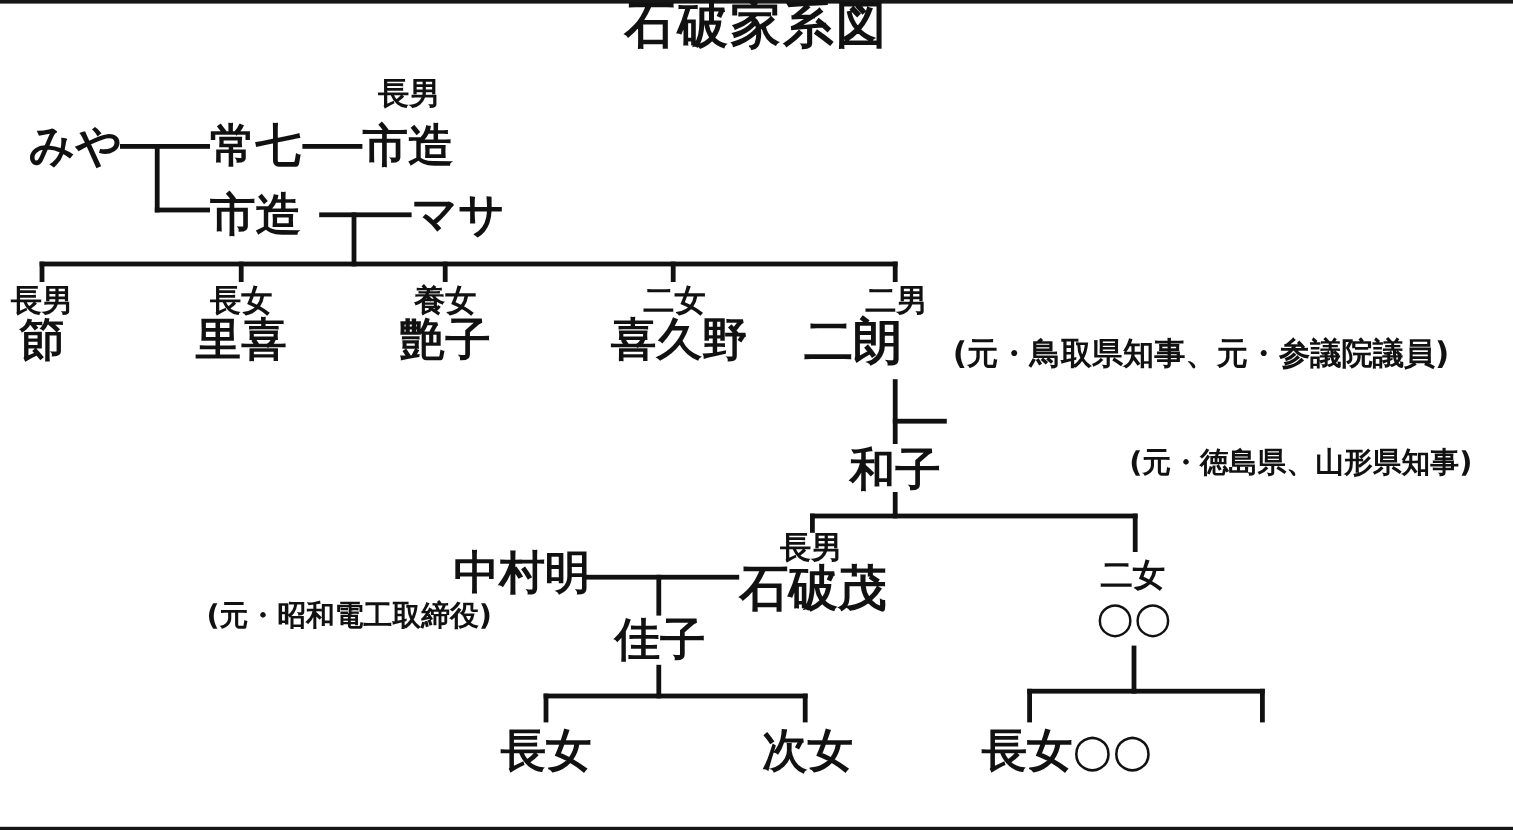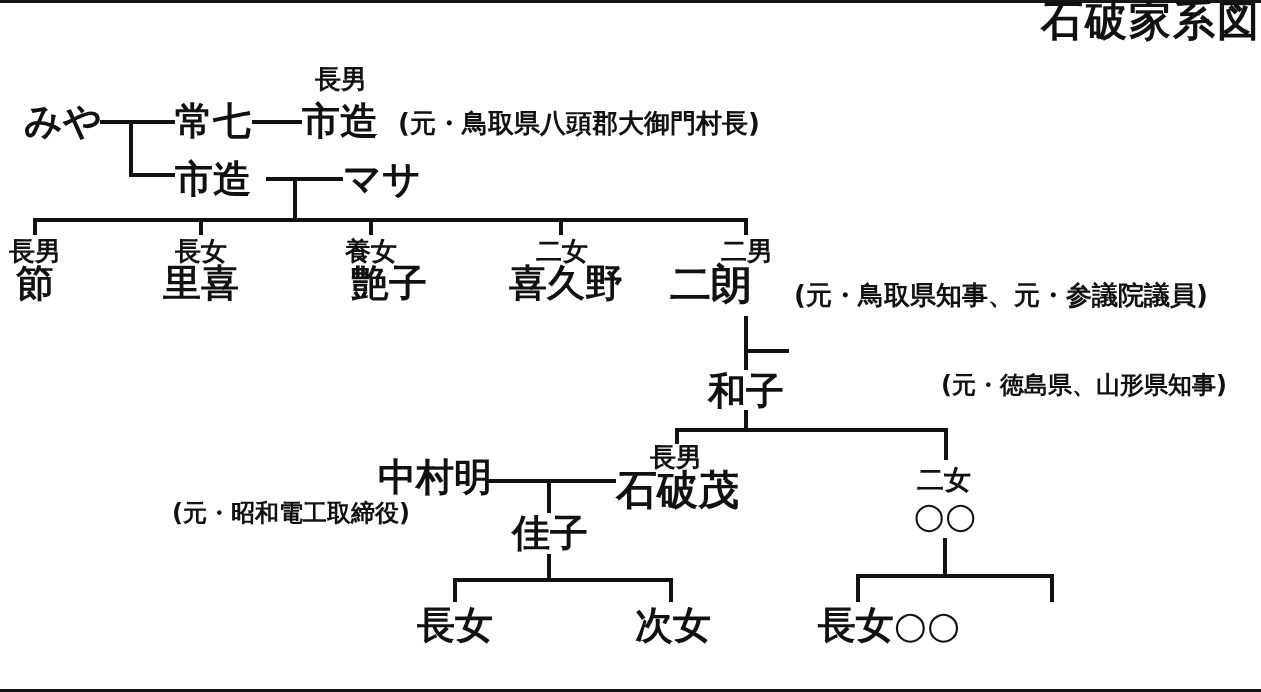--- a/index.html
+++ b/index.html
@@ -7,21 +7,21 @@
     position:relative;
     width:1261px; height:692px;
     background:#ffffff;
     overflow:hidden;
     font-family:"DejaVu Sans", sans-serif;
     font-weight:bold;
     color:#111111;
   }
   .title {
     position:absolute; left:0; top:4; width:100%;
-    text-align:right; font-size:42px; line-height:1;
+    text-align:center; font-size:42px; line-height:1;
     letter-spacing:2px;
   }
   .name  { position:absolute; font-size:38px; line-height:1; white-space:nowrap; }
   .big   { font-size:41px; }
   .rel   { position:absolute; font-size:26px; line-height:1; white-space:nowrap; }
   .rel2  { font-size:27px; }
   .note  { position:absolute; font-size:26px; line-height:1; white-space:nowrap; }
   .small { font-size:24px; }
   .circ  { position:absolute; font-size:36px; line-height:1; white-space:nowrap; }
   .cx    { transform:translateX(-50%);text-align:center; }
@@ -35,21 +35,20 @@
 
   <div class="frame" style="left:0;top:0;width:1261px;height:3px;"></div>
   <div class="frame" style="left:0;top:689px;width:1261px;height:3px;"></div>
 
   <div class="title">石破家系図</div>
 
   <div class="name" style="left:24px;top:102px;">みや</div>
   <div class="name" style="left:175px;top:102px;">常七</div>
   <div class="rel cx" style="left:341px;top:66px;">長男</div>
   <div class="name" style="left:302px;top:102px;">市造</div>
-  <div class="note" style="left:398px;top:110px;">(元・鳥取県八頭郡大御門村長)</div>
   <div class="name" style="left:175px;top:160px;">市造</div>
   <div class="name" style="left:343px;top:160px;">マサ</div>
 
   <div class="ln" style="left:100px;top:120px;width:75px;height:4px;"></div>
   <div class="ln" style="left:129px;top:120px;width:4px;height:57px;"></div>
   <div class="ln" style="left:129px;top:173px;width:46px;height:4px;"></div>
   <div class="ln" style="left:252px;top:120px;width:50px;height:4px;"></div>
   <div class="ln" style="left:266px;top:177px;width:77px;height:4px;"></div>
   <div class="ln" style="left:293px;top:177px;width:4px;height:45px;"></div>
 
@@ -58,21 +57,21 @@
   <div class="ln" style="left:199px;top:218px;width:4px;height:17px;"></div>
   <div class="ln" style="left:369px;top:218px;width:4px;height:17px;"></div>
   <div class="ln" style="left:559px;top:218px;width:4px;height:17px;"></div>
   <div class="ln" style="left:744px;top:218px;width:4px;height:17px;"></div>
 
   <div class="rel cx" style="left:35px;top:238px;">長男</div>
   <div class="name cx" style="left:35px;top:264px;">節</div>
   <div class="rel cx" style="left:201px;top:238px;">長女</div>
   <div class="name cx" style="left:201px;top:264px;">里喜</div>
   <div class="rel cx" style="left:371px;top:238px;">養女</div>
-  <div class="name cx" style="left:389px;top:264px;">艶子</div>
+  <div class="name cx" style="left:371px;top:264px;">艶子</div>
   <div class="rel cx" style="left:562px;top:238px;">二女</div>
   <div class="name cx" style="left:566px;top:264px;">喜久野</div>
   <div class="rel cx" style="left:747px;top:238px;">二男</div>
   <div class="name big" style="left:670px;top:264px;">二朗</div>
   <div class="note" style="left:794px;top:282px;text-align:right;">(元・鳥取県知事、元・参議院議員)</div>
 
   <div class="ln" style="left:744px;top:316px;width:4px;height:54px;"></div>
   <div class="ln" style="left:744px;top:349px;width:45px;height:4px;"></div>
   <div class="note small" style="left:941px;top:341px;margin-top:32px;">(元・徳島県、山形県知事)</div>
   <div class="name" style="left:708px;top:372px;">和子</div>

